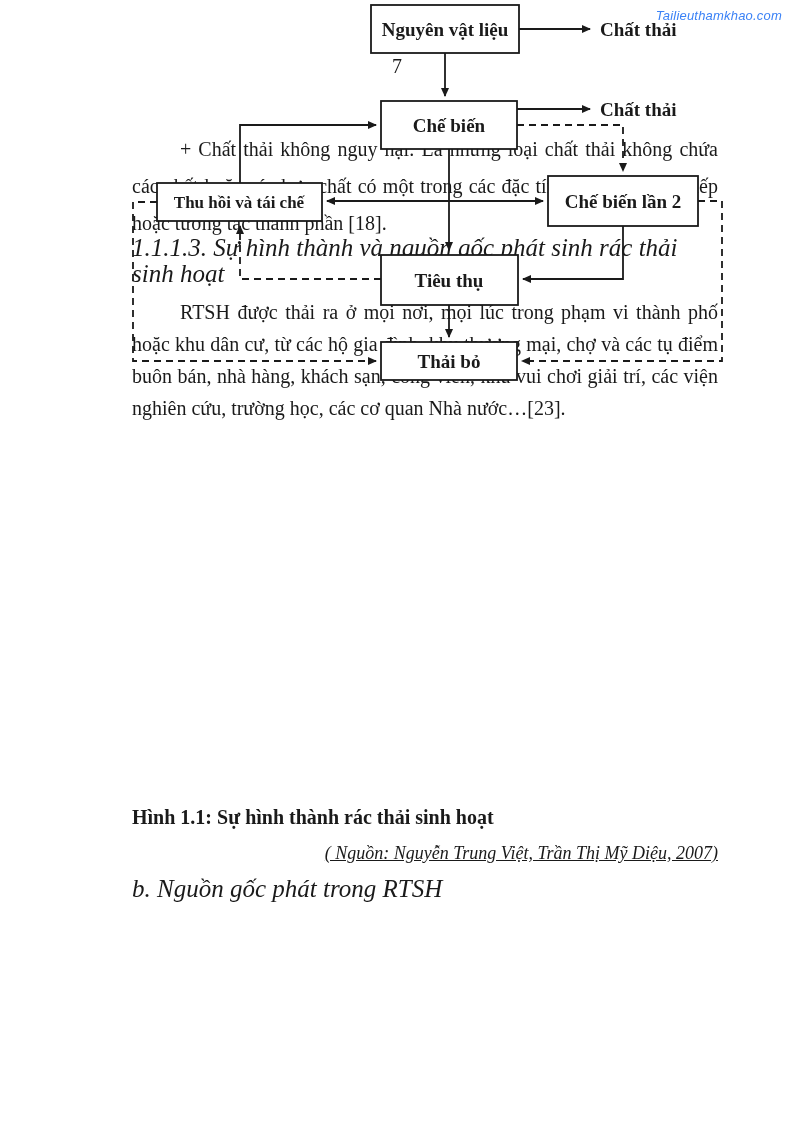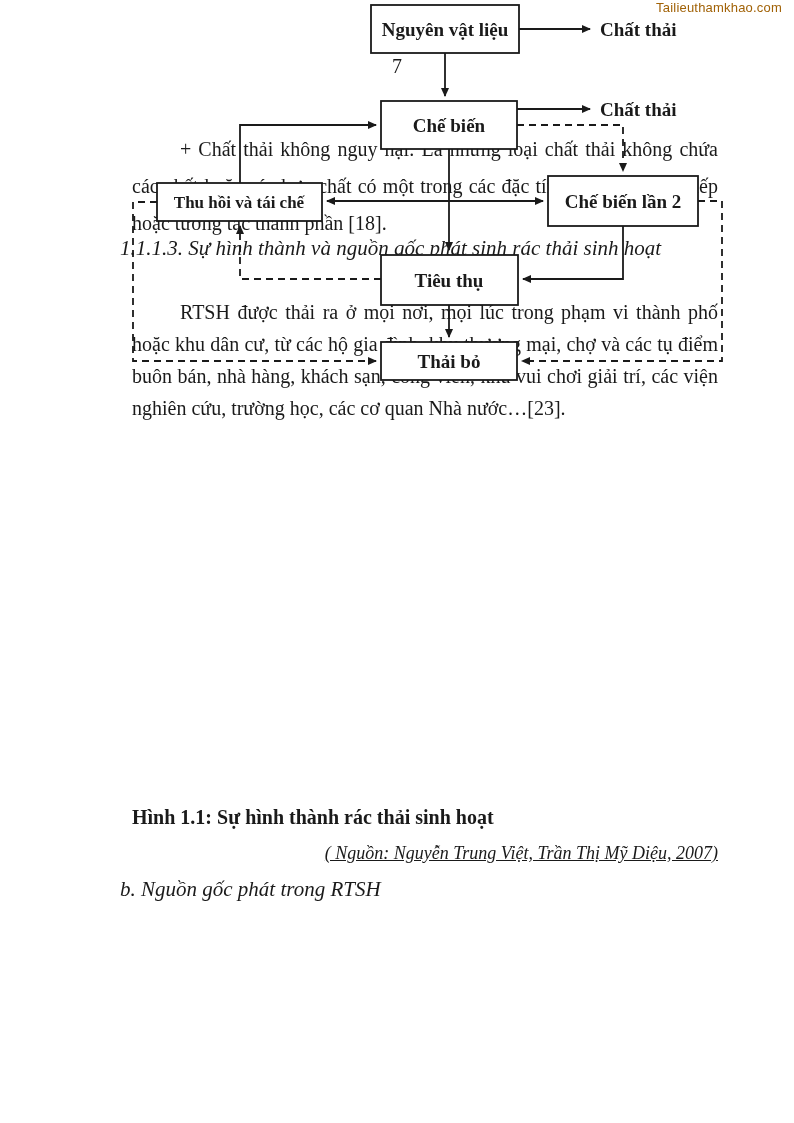--- a/index.html
+++ b/index.html
@@ -5,37 +5,37 @@
   html,body{margin:0;padding:0;background:#fff;}
   .page{
     position:relative;
     width:794px;height:1123px;
     background:#ffffff;
     font-family:"Liberation Serif", serif;
     color:#1a1a1a;
     overflow:hidden;
   }
   .watermark{
-    position:absolute;top:0;right:12px;
+    position:absolute;top:8px;right:12px;
     font-family:"Liberation Sans", sans-serif;
-    font-size:13px;color:#a16207;letter-spacing:.2px;
+    font-size:13px;color:#3b82f6;letter-spacing:.2px;font-style:italic;
   }
   .page-number{
     position:absolute;top:55px;left:0;width:794px;
     text-align:center;font-size:20px;
   }
   .body-par{
     position:absolute;left:132px;width:586px;
     font-size:20px;line-height:37px;
     text-align:justify;margin:0;
   }
   .indent{text-indent:48px;}
   .head-italic{
-    position:absolute;left:120px;width:586px;
-    font-size:21px;line-height:26px;
+    position:absolute;left:132px;width:586px;
+    font-size:25px;line-height:26px;
     font-style:italic;margin:0;
   }
   .fig-caption{
     position:absolute;left:132px;width:586px;top:806px;
     text-align:left;font-weight:bold;font-size:20px;margin:0;
   }
   .fig-source{
     position:absolute;left:132px;width:586px;top:843px;
     text-align:right;font-style:italic;font-size:18px;margin:0;text-decoration:underline;
   }

